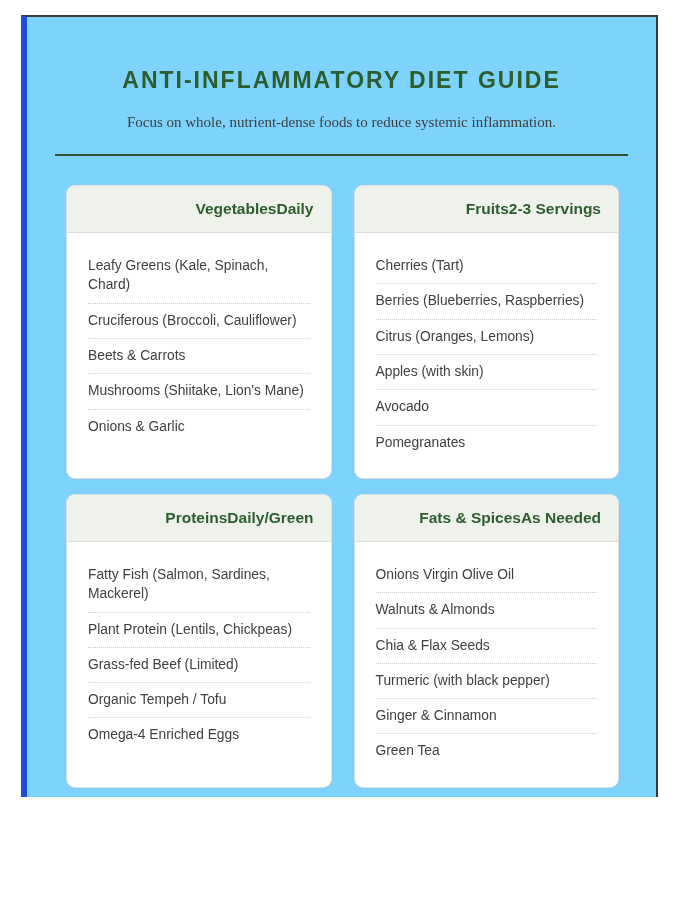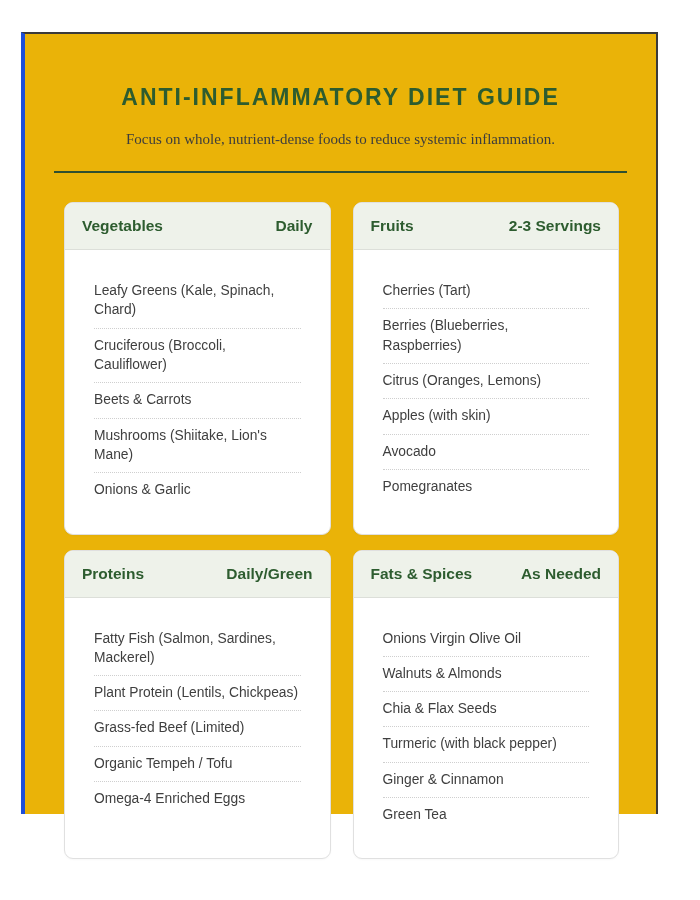--- a/index.html
+++ b/index.html
@@ -7,29 +7,29 @@
     padding: 0;
     background: #ffffff;
     width: 700px;
     height: 900px;
     font-family: "Liberation Sans", sans-serif;
     position: relative;
   }
   .page-frame {
     position: absolute;
     left: 21px;
-    top: 32px;
+    top: 15px;
     width: 637px;
     height: 782px;
     border-top: 2px solid #3a3a3a;
-    border-left: 4px solid #1d4ed8;
+    border-left: 6px solid #1d4ed8;
     border-right: 2px solid #3a3a3a;
     border-bottom: none;
     box-sizing: border-box;
-    background: #eab308;
+    background: #7dd3fc;
   }
   h1.page-title {
     margin: 50px 10px 0 10px;
     text-align: center;
     font-size: 23px;
     font-weight: bold;
     letter-spacing: 2px;
     color: #2d5c2f;
   }
   p.page-subtitle {
@@ -55,34 +55,34 @@
   }
   .card {
     border: 1px solid #e0e0e0;
     border-radius: 9px;
     overflow: hidden;
     background: #ffffff;
     box-shadow: 0 1px 2px rgba(0,0,0,0.03);
   }
   .card-header {
     display: flex;
-    justify-content: space-between;
+    justify-content: flex-end;
     align-items: center;
     background: #eef2ea;
     border-bottom: 1px solid #dcdfd9;
     padding: 14px 17px;
   }
   .card-title, .card-frequency {
     font-size: 15.5px;
     font-weight: bold;
     color: #2d5c2f;
   }
   ul.card-list {
     list-style: none;
-    margin: 12px;
+    margin: 4px;
     padding: 12px 17px 14px 17px;
   }
   ul.card-list li {
     font-size: 13.8px;
     color: #3f3f3f;
     padding: 7px 0 8px 0;
     line-height: 1.4;
     border-bottom: 1px dotted #cfcfcf;
   }
   ul.card-list li:last-child {

